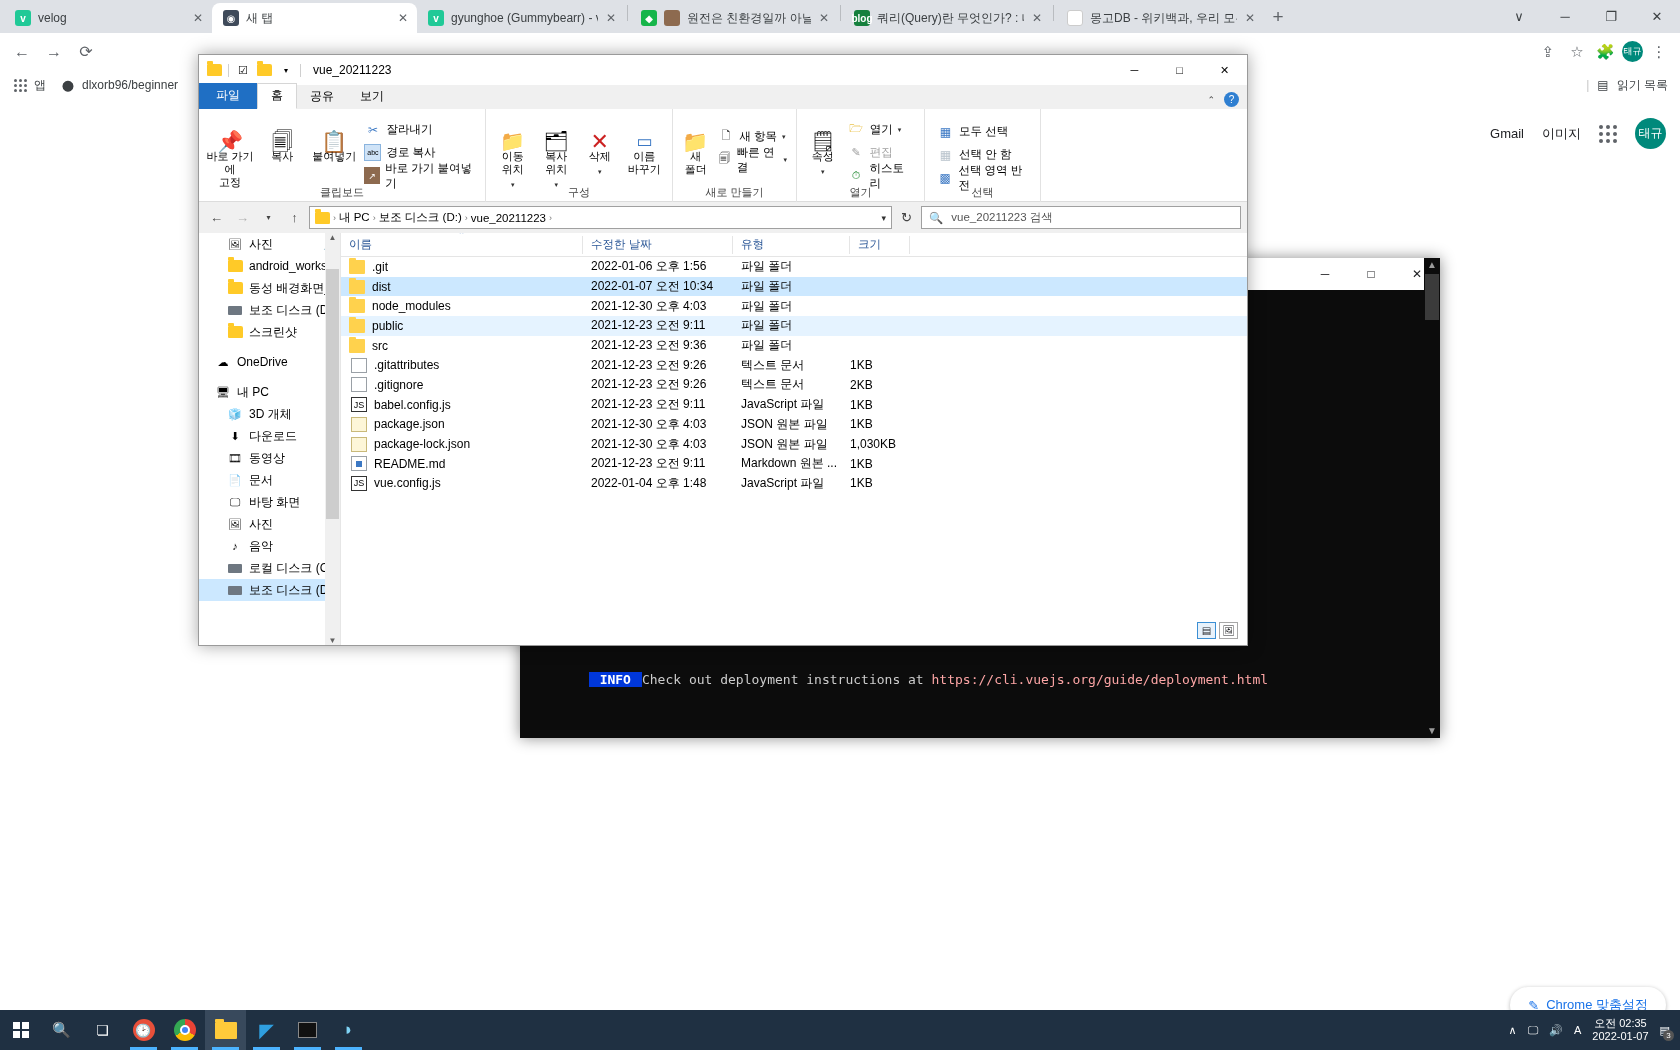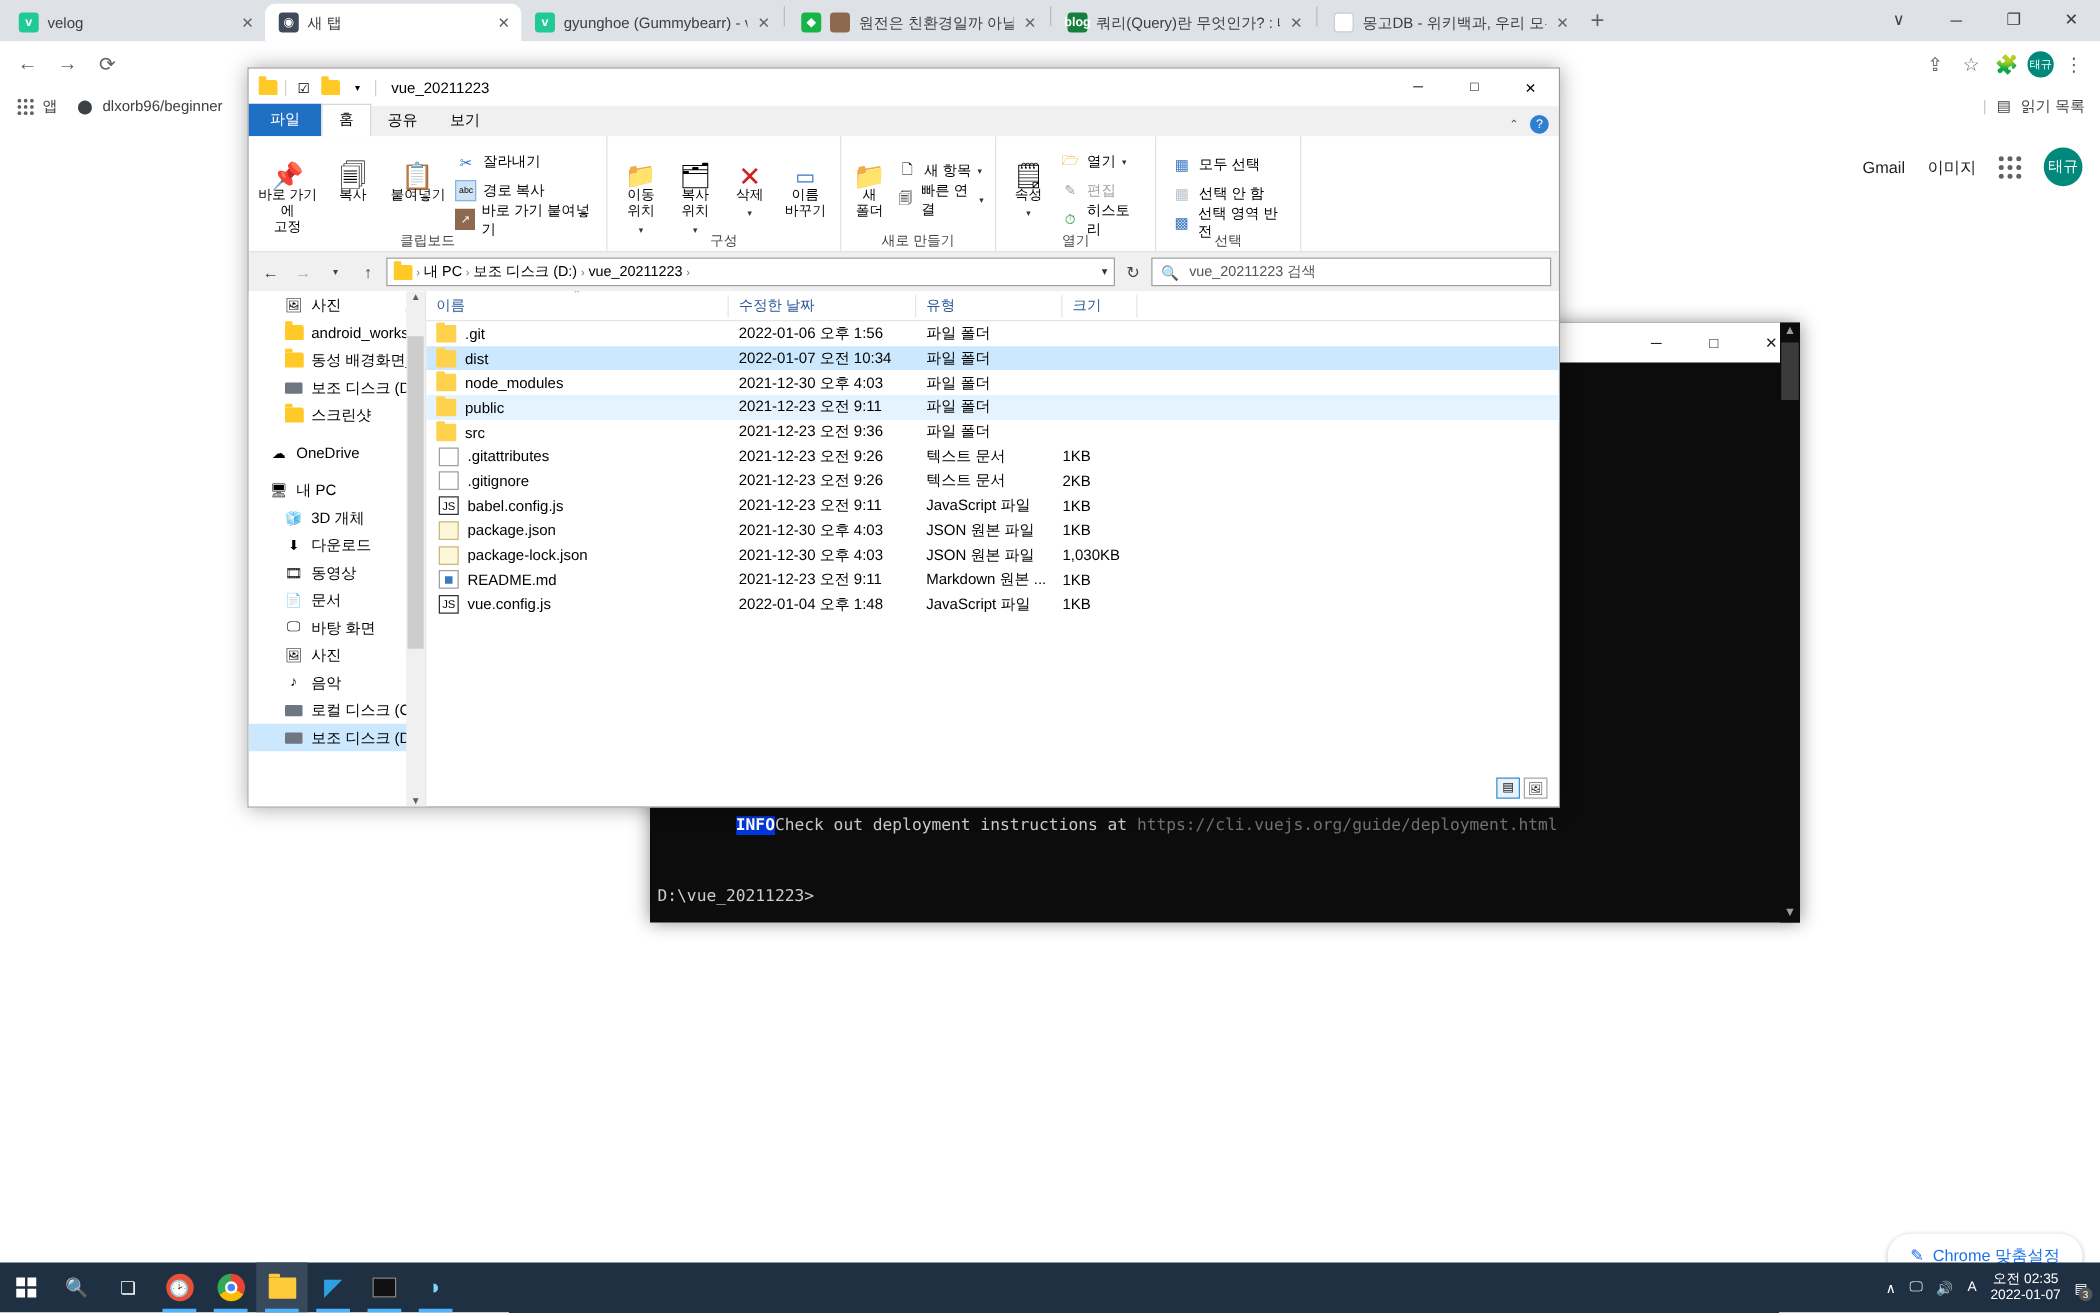--- a/index.html
+++ b/index.html
@@ -99,24 +99,24 @@
   .term-body{ position:relative; height:448px; color:#ccc;
               font-family:"DejaVu Sans Mono","Liberation Mono",monospace; font-size:13px;
               line-height:19px; padding:6px 0 0 6px; overflow:hidden;}
   .term-line{ white-space:pre; }
   .term-scroll{ position:absolute; right:0; top:0; bottom:0; width:16px;
                 background:#0c0c0c; display:flex; flex-direction:column;
                 justify-content:space-between; align-items:center;}
   .term-scroll span{ color:#9b9b9b; font-size:10px; line-height:14px;}
   .term-thumb{ position:absolute; right:1px; top:16px; width:14px; height:46px;
                background:#3b3b3b;}
-  .badge{ padding:0 0; font-weight:bold; color:#000;}
+  .badge{ padding:0 11px; font-weight:bold; color:#000;}
   .b-done{ background:#13a10e; }
   .b-info{ background:#0037da; color:#fff;}
-  .c-blue{ color:#737373; }
+  .c-blue{ color:#fca5a5; }
   .term-bottom{ position:absolute; left:6px; bottom:0; width:100%;}
 
   
   #explorer{
     position:absolute; left:198px; top:54px; width:1050px; height:592px;
     background:#f0f0f0; border:1px solid #9a9a9a;
     box-shadow:0 0 16px rgba(0,0,0,.35);
     display:flex; flex-direction:column;
   }
   .ex-title{ height:30px; background:#fff; display:flex; align-items:center;
@@ -381,21 +381,20 @@
   <div class="term-body">
 
     <div class="term-bottom">
       <div class="term-line" style="margin-bottom:0px">
         <span class="badge b-done">DONE</span><span>Build complete. The </span><span class="c-blue">dist</span><span> directory is ready to be deployed.</span>
       </div>
       <div class="term-line">
         <span class="badge b-info">INFO</span><span>Check out deployment instructions at </span><span class="c-blue">https://cli.vuejs.org/guide/deployment.html</span>
       </div>
       <div class="term-line" style="height:19px"></div>
-      <div class="term-line">D:\vue_20211223&gt;</div>
       <div class="term-line" style="height:11px"></div>
     </div>
   </div>
   <div class="term-scroll">
     <span>▲</span>
     <span>▼</span>
     <div class="term-thumb"></div>
   </div>
 </div>
 

